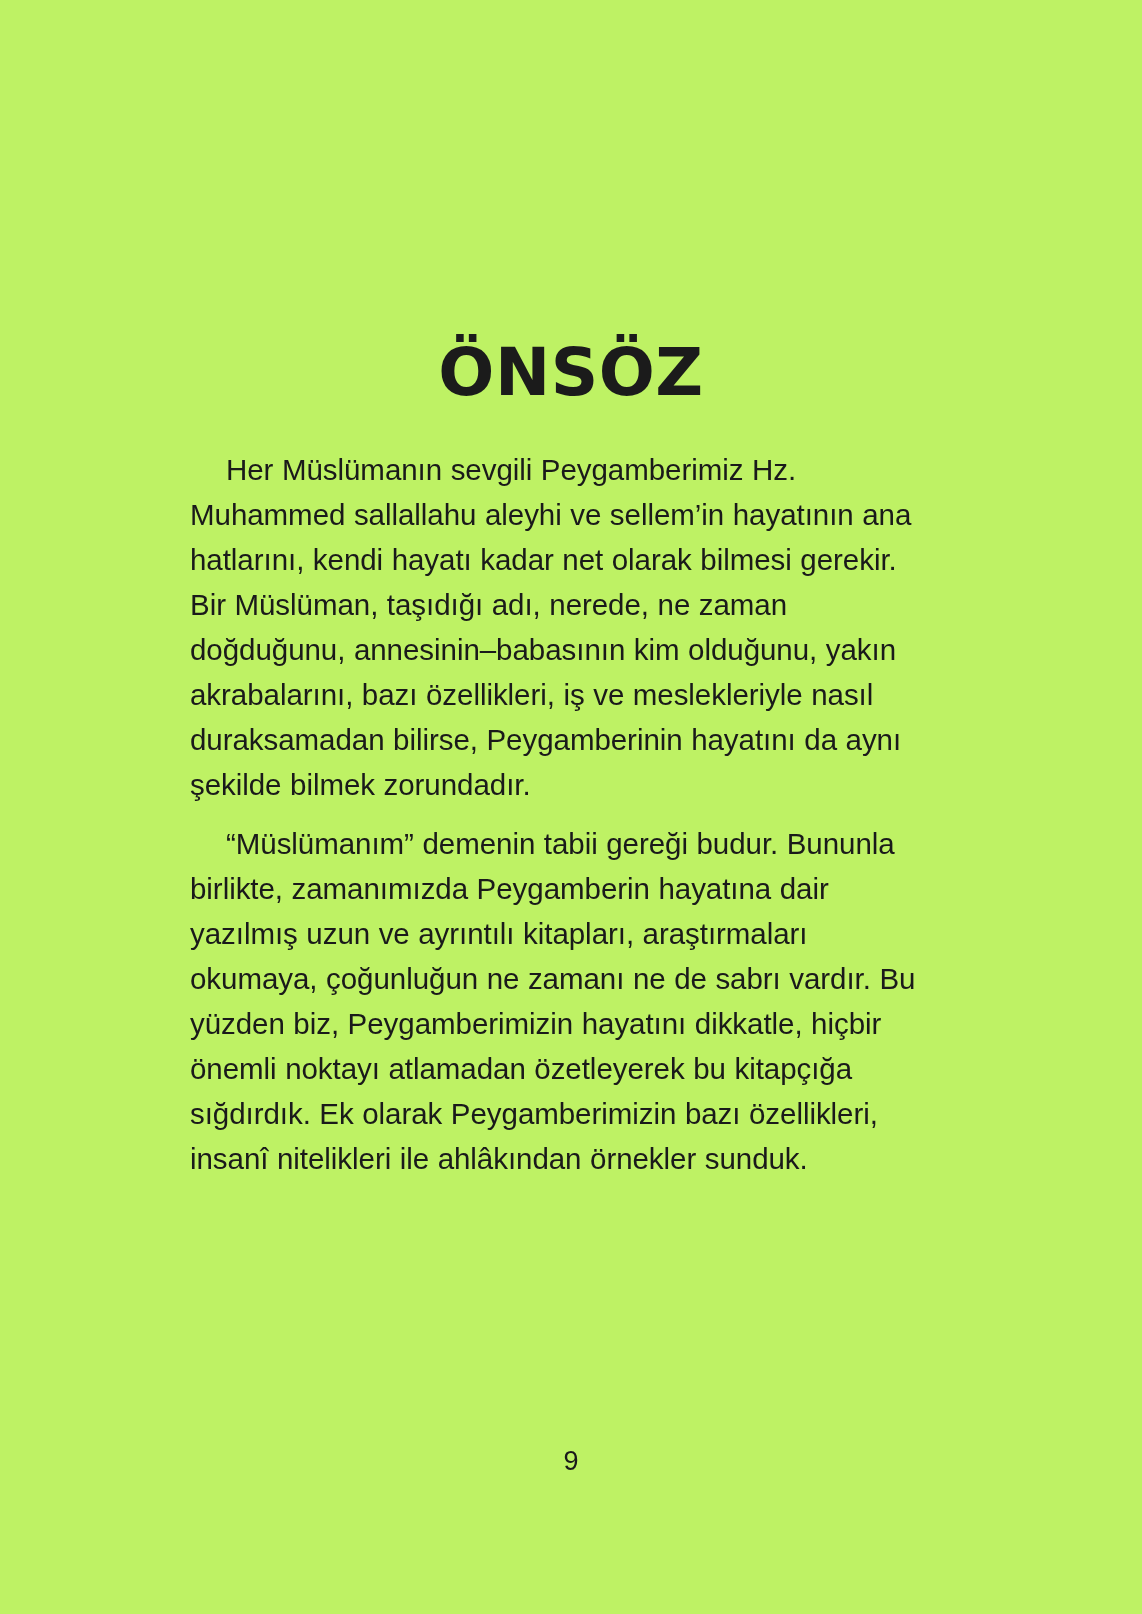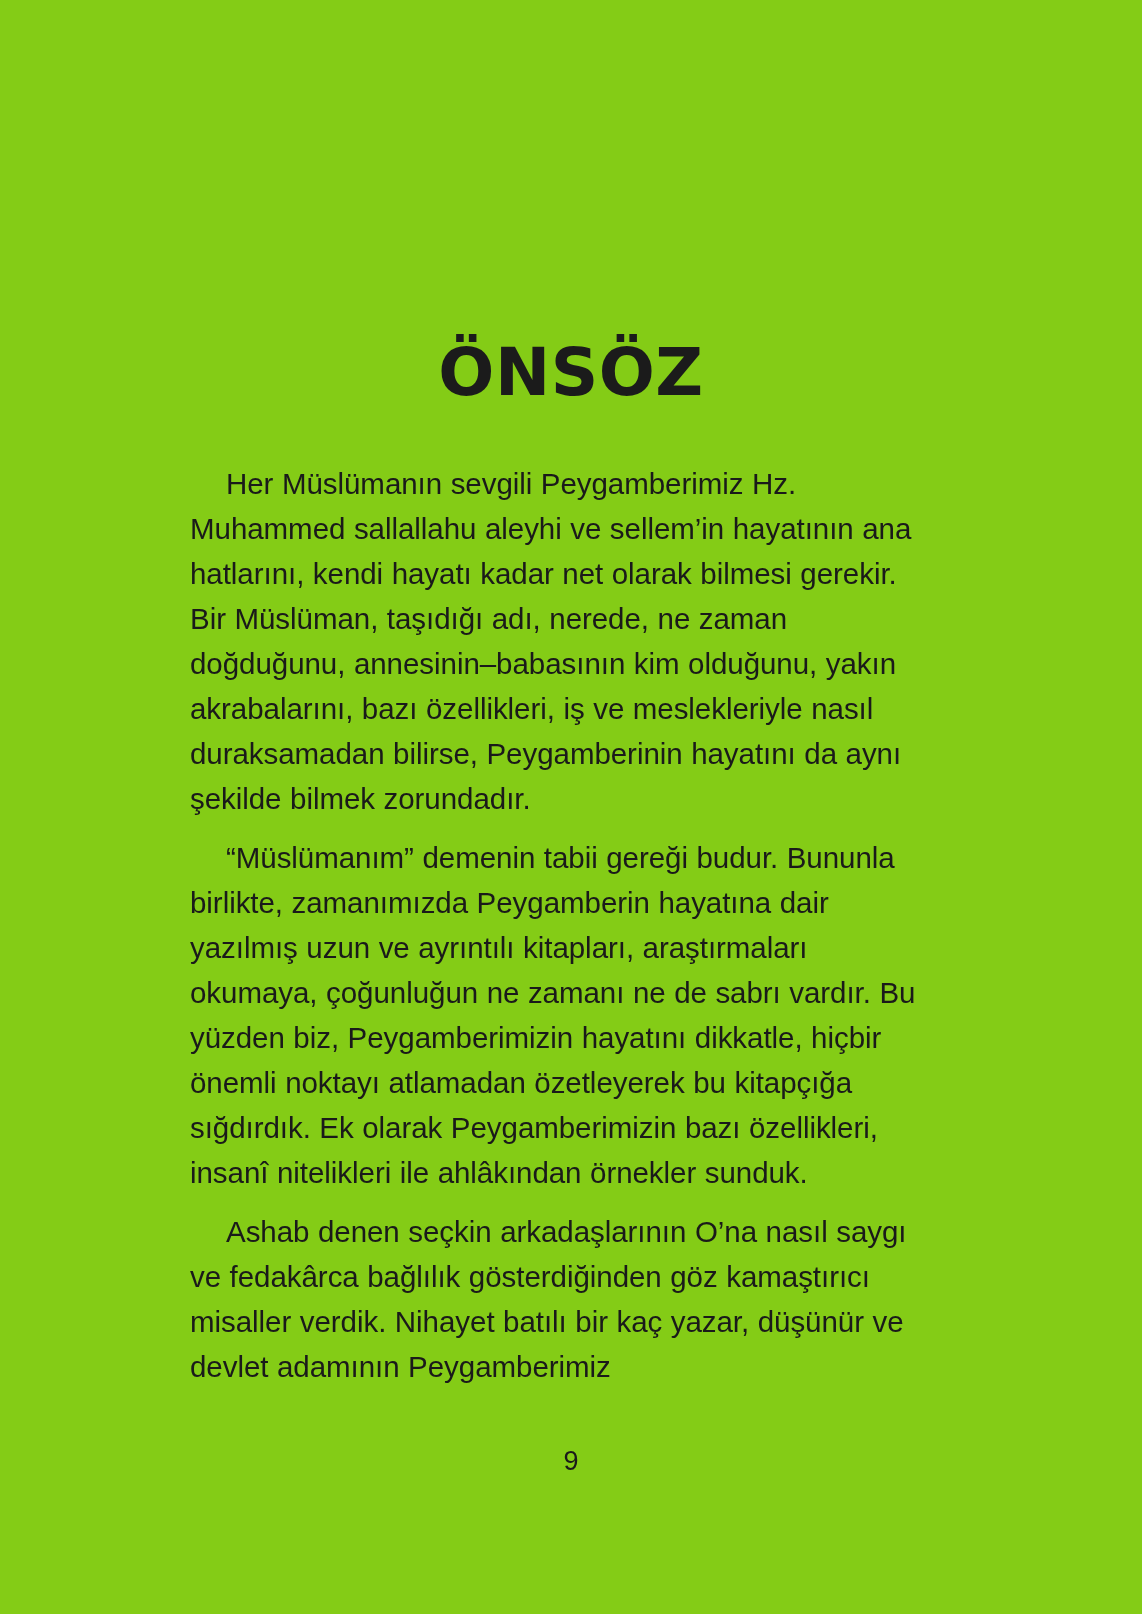--- a/index.html
+++ b/index.html
@@ -5,21 +5,21 @@
   html, body {
     margin: 0;
     padding: 0;
     background: #ffffff;
   }
 
   .page {
     position: relative;
     width: 1142px;
     height: 1614px;
-    background: #84cc16;
+    background: #bef264;
     margin: 0 auto;
     overflow: hidden;
     font-family: "Liberation Sans", "DejaVu Sans", sans-serif;
     color: #1a1a1a;
     -webkit-font-smoothing: antialiased;
   }
 
   
   .chapter-title {
     position: absolute;
@@ -31,21 +31,21 @@
     line-height: 1;
     font-weight: 700;
     letter-spacing: 0.5px;
     color: #1b1b1b;
     font-family: "DejaVu Sans", "Liberation Sans", sans-serif;
   }
 
   
   .body-block {
     position: absolute;
-    top: 461px;
+    top: 447px;
     left: 190px;
     width: 732px;
   }
 
   .body-paragraph {
     margin: 0;
     font-size: 29.5px;
     line-height: 45px;
     text-indent: 36px;
     text-align: left;
@@ -75,18 +75,17 @@
 </head>
 <body>
 
 <div class="page">
 
   <h1 class="chapter-title">ÖNSÖZ</h1>
 
   <div class="body-block">
     <p class="body-paragraph">Her Müslümanın sevgili Peygamberimiz Hz. Muhammed sallallahu aleyhi ve sellem’in hayatının ana hatlarını, kendi hayatı kadar net olarak bilmesi gerekir. Bir Müslüman, taşıdığı adı, nerede, ne zaman doğduğunu, annesinin–babasının kim olduğunu, yakın akrabalarını, bazı özellikleri, iş ve meslekleriyle nasıl duraksamadan bilirse, Peygamberinin hayatını da aynı şekilde bilmek zorundadır.</p>
     <p class="body-paragraph">“Müslümanım” demenin tabii gereği budur. Bununla birlikte, zamanımızda Peygamberin hayatına dair yazılmış uzun ve ayrıntılı kitapları, araştırmaları okumaya, çoğunluğun ne zamanı ne de sabrı vardır. Bu yüzden biz, Peygamberimizin hayatını dikkatle, hiçbir önemli noktayı atlamadan özetleyerek bu kitapçığa sığdırdık. Ek olarak Peygamberimizin bazı özellikleri, insanî nitelikleri ile ahlâkından örnekler sunduk.</p>
-    <p class="body-paragraph">Ashab denen seçkin arkadaşlarının O’na nasıl saygı ve fedakârca bağlılık gösterdiğinden göz kamaştırıcı misaller verdik. Nihayet batılı bir kaç yazar, düşünür ve devlet adamının Peygamberimiz</p>
   </div>
 
   <div class="page-number">9</div>
 
 </div>
 
 </body></html>

